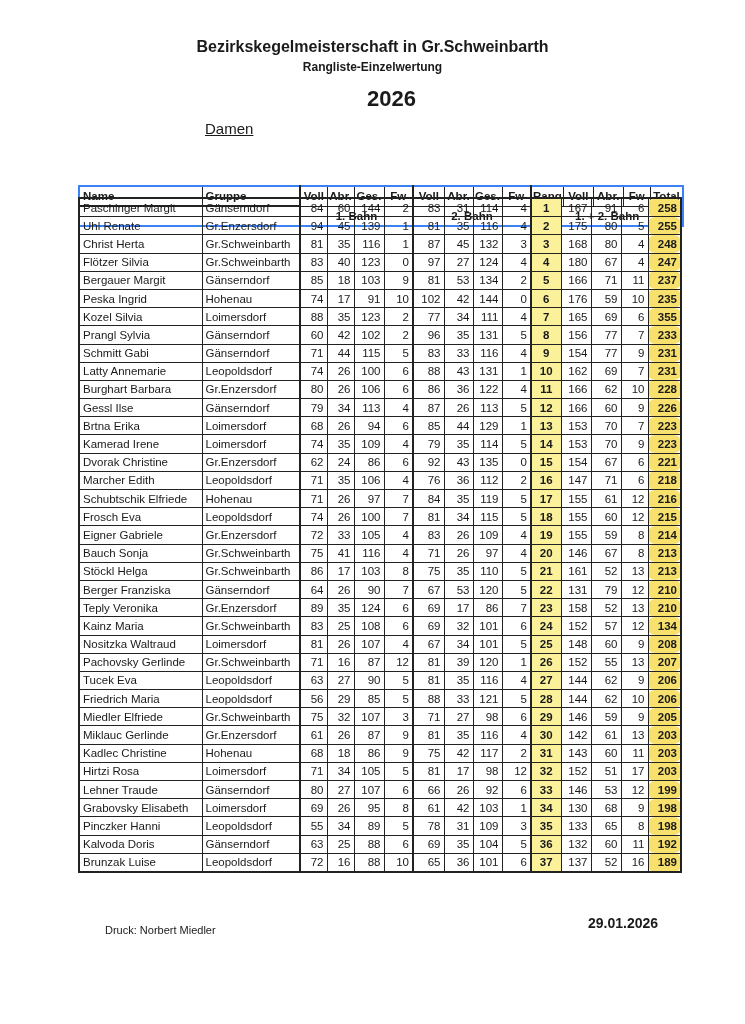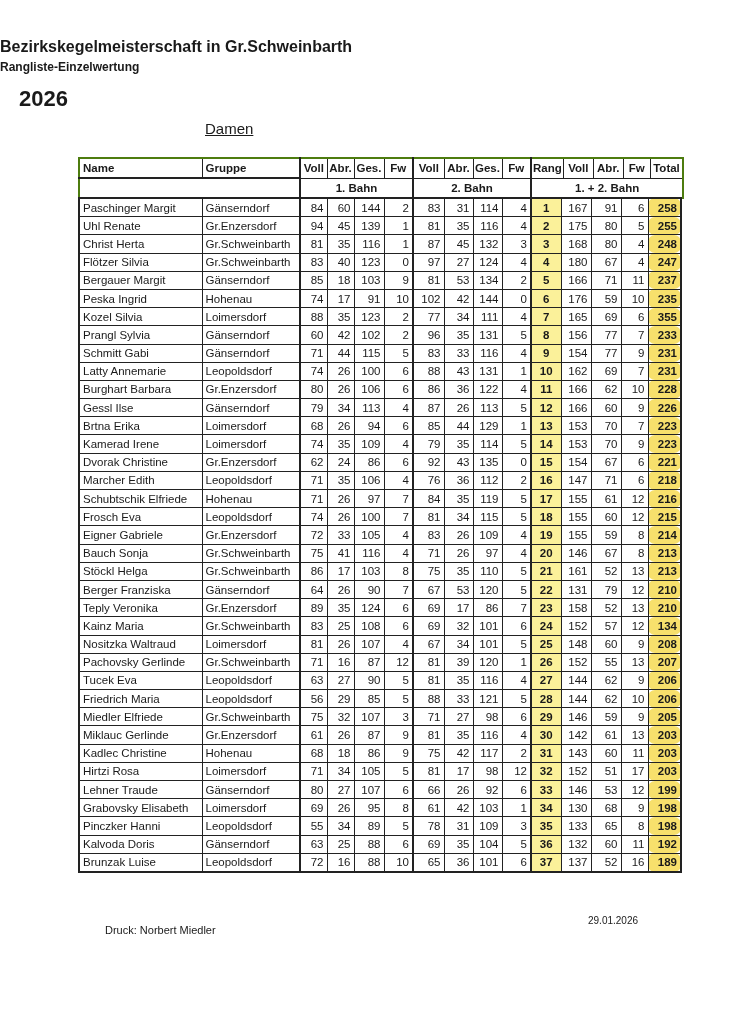--- a/index.html
+++ b/index.html
@@ -1,40 +1,40 @@
 <!DOCTYPE html>
 <html><head>
 <meta charset="utf-8">
 <style>
   html, body { margin:0; padding:0; background:#ffffff; }
   body { width:745px; height:1024px; position:relative; overflow:hidden;
          font-family:"Liberation Sans", sans-serif; color:#1a1a1a; }
-  .title { position:absolute; left:0; width:745px; font-weight:bold; }
+  .title { position:absolute; left:0; width:745px; text-align:center; font-weight:bold; }
   .t1 { top:38px; font-size:16px; }
   .t2 { top:60px; font-size:12px; }
   .t3 { top:86px; font-size:22px;margin-left:19px; }
   .cat { position:absolute; left:205px; top:120px; font-size:15px; font-weight:normal; text-decoration:underline; }
   table { position:absolute; border-collapse:collapse; font-size:11.5px; table-layout:fixed; }
   #hdr { left:78px; top:157px; }
   #body { left:78px; top:197px;padding-left:47px; }
   td, th { border:1px solid #222; padding:0 3px; height:17px; white-space:nowrap; overflow:hidden; }
   th { font-weight:bold; text-align:left; height:18px; font-size:11.5px; }
   #hdr th.c { text-align:center; padding:0 1px; }
   #hdr tr.sub td { height:18px; font-weight:bold; text-align:center; }
   #hdr tr.sub td.blank { border:none; border-top:2px solid #222; }
-  #hdr { border:2px solid #4d7c0f; }
+  #hdr { border:2px solid #3b82f6;margin-top:28px; }
   .thick-l { border-left:2px solid #222 !important; }
   #body { border:2px solid #222; }
   #body td { height:17.2px; }
   td.num { text-align:right; }
   td.rang { background:#fbf19a; font-weight:bold; text-align:center; }
   td.total { background:#f7e06c; font-weight:bold; text-align:right;border-radius:7px; }
   th.rangh { text-align:center; }
   .footer-l { position:absolute; left:105px; top:924px; font-size:11px; }
-  .footer-r { position:absolute; left:588px; top:915px; font-size:10px; font-weight:normal; }
+  .footer-r { position:absolute; left:588px; top:915px; font-size:14px; font-weight:bold; }
 </style>
 </head>
 <body>
 
 <div class="title t1">Bezirkskegelmeisterschaft in Gr.Schweinbarth</div>
 <div class="title t2">Rangliste-Einzelwertung</div>
 <div class="title t3">2026</div>
 <div class="cat">Damen</div>
 
 <table id="hdr">

